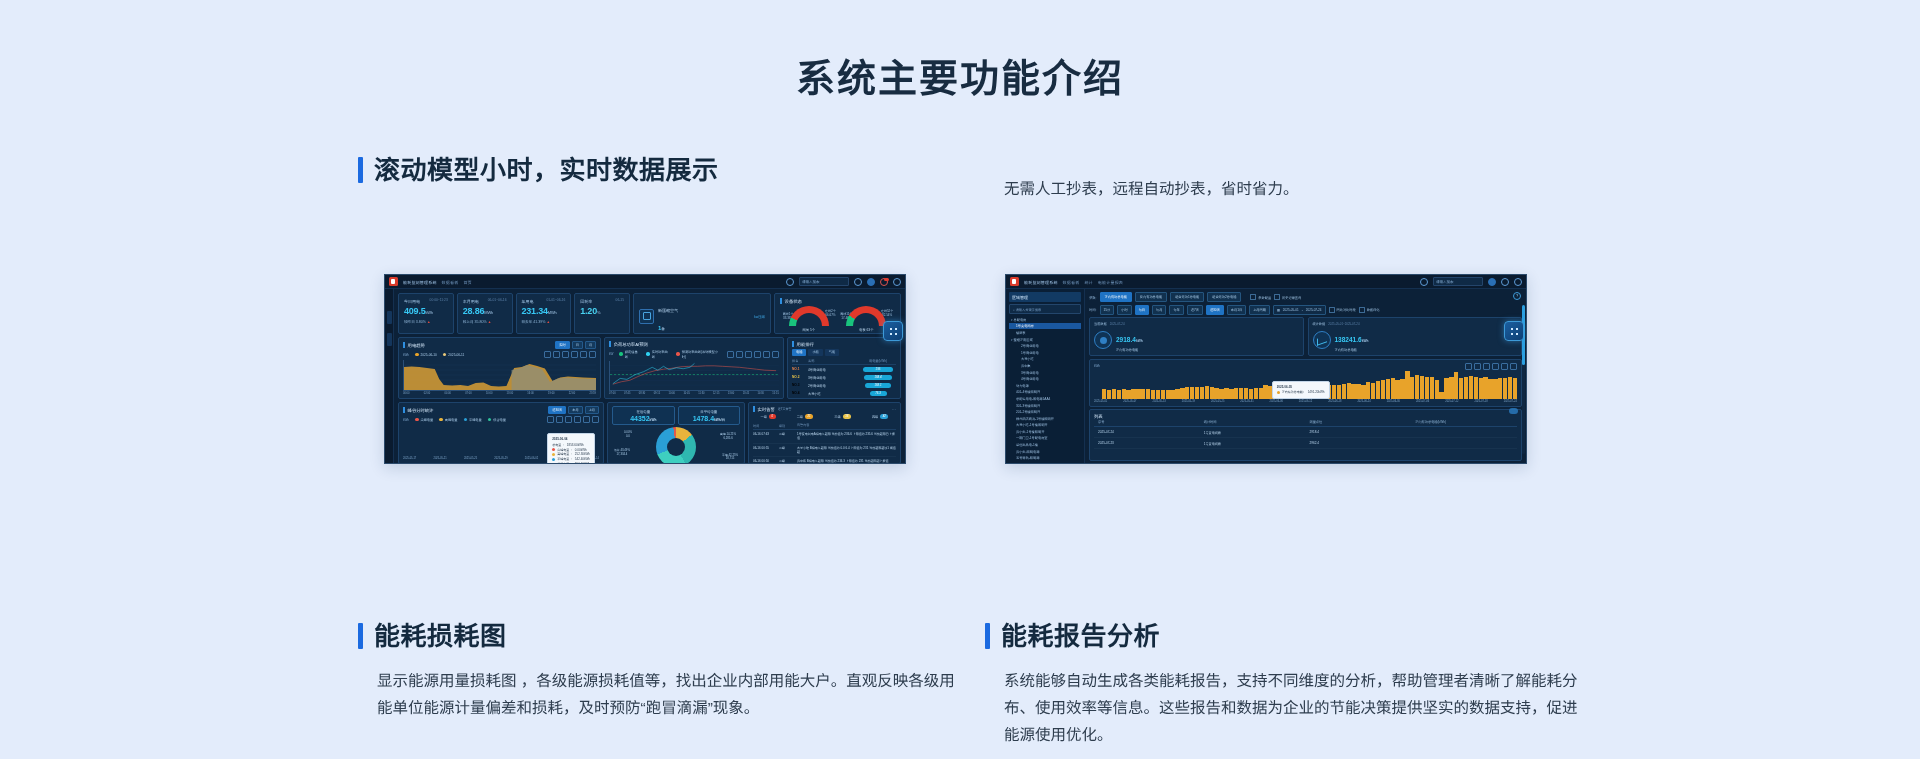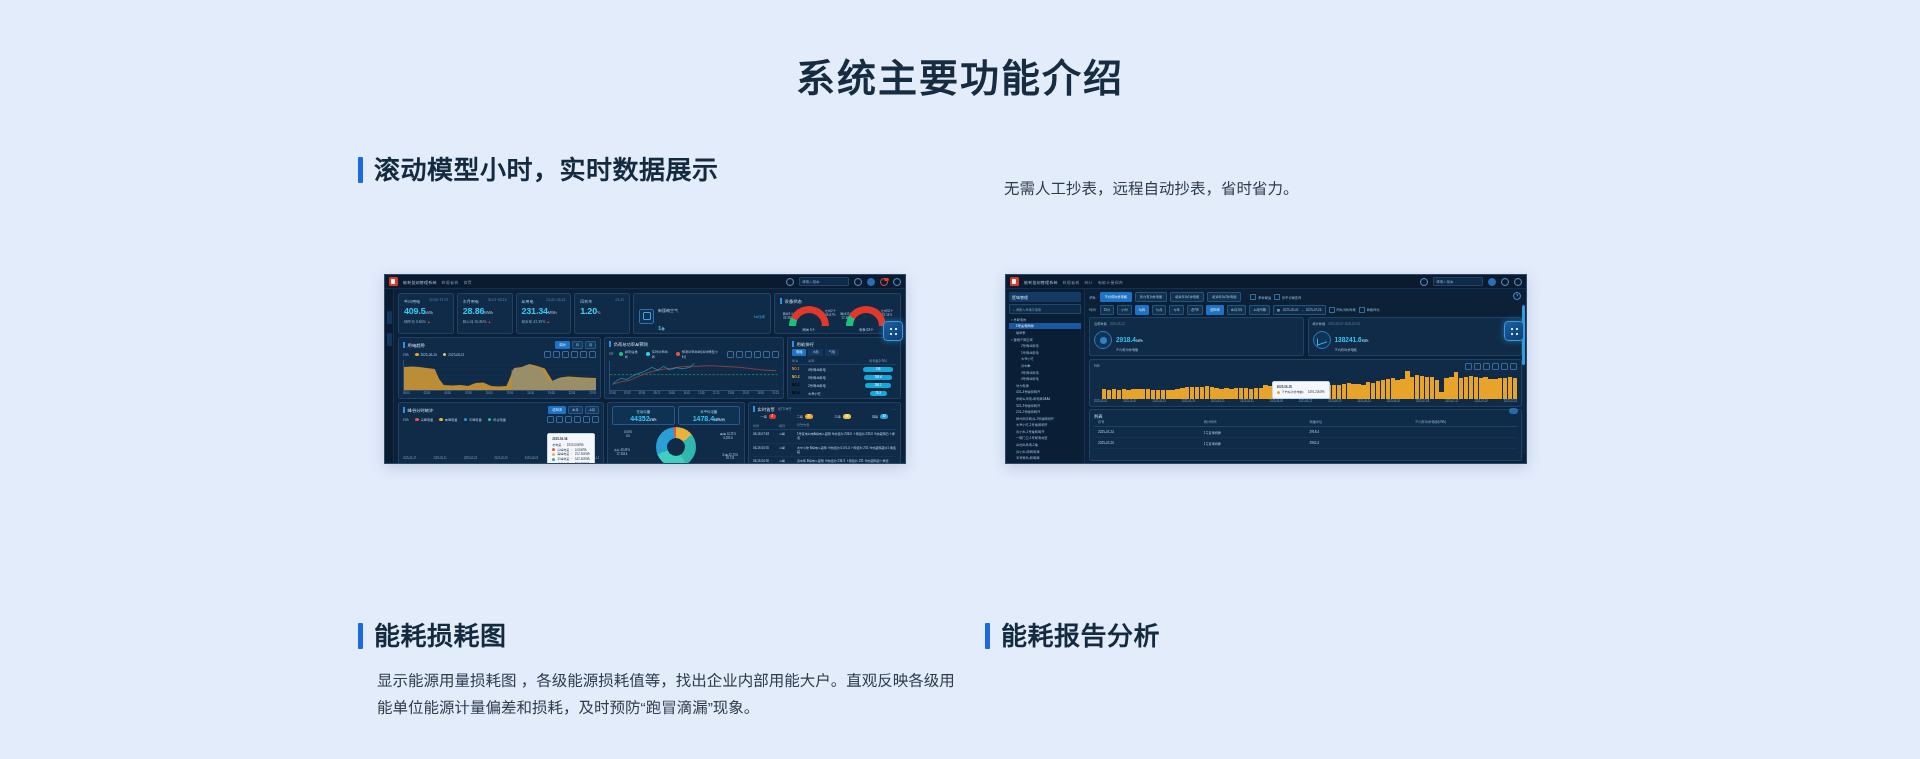--- a/index.html
+++ b/index.html
@@ -333,20 +333,21 @@
       <span class="feat-title">能耗损耗图</span>
     </div>
     <div class="feat-desc">显示能源用量损耗图 ，各级能源损耗值等，找出企业内部用能大户。直观反映各级用能单位能源计量偏差和损耗，及时预防“跑冒滴漏”现象。</div>
   </div>
 
   <div class="feature" id="f4">
     <div class="feat-head">
       <span class="feat-bar"></span>
       <span class="feat-title">能耗报告分析</span>
     </div>
+    <div class="feat-desc">系统能够自动生成各类能耗报告，支持不同维度的分析，帮助管理者清晰了解能耗分布、使用效率等信息。这些报告和数据为企业的节能决策提供坚实的数据支持，促进能源使用优化。</div>
   </div>
 
   <div class="shot" id="shot1">
 
     <div class="topbar">
       <span class="logo"></span>
       <span class="tb-txt">能耗监测管理系统</span>
       <span class="tb-txt dim">数据看板</span>
       <span class="tb-txt dim">首页</span>
       <span class="tb-spacer"></span>

